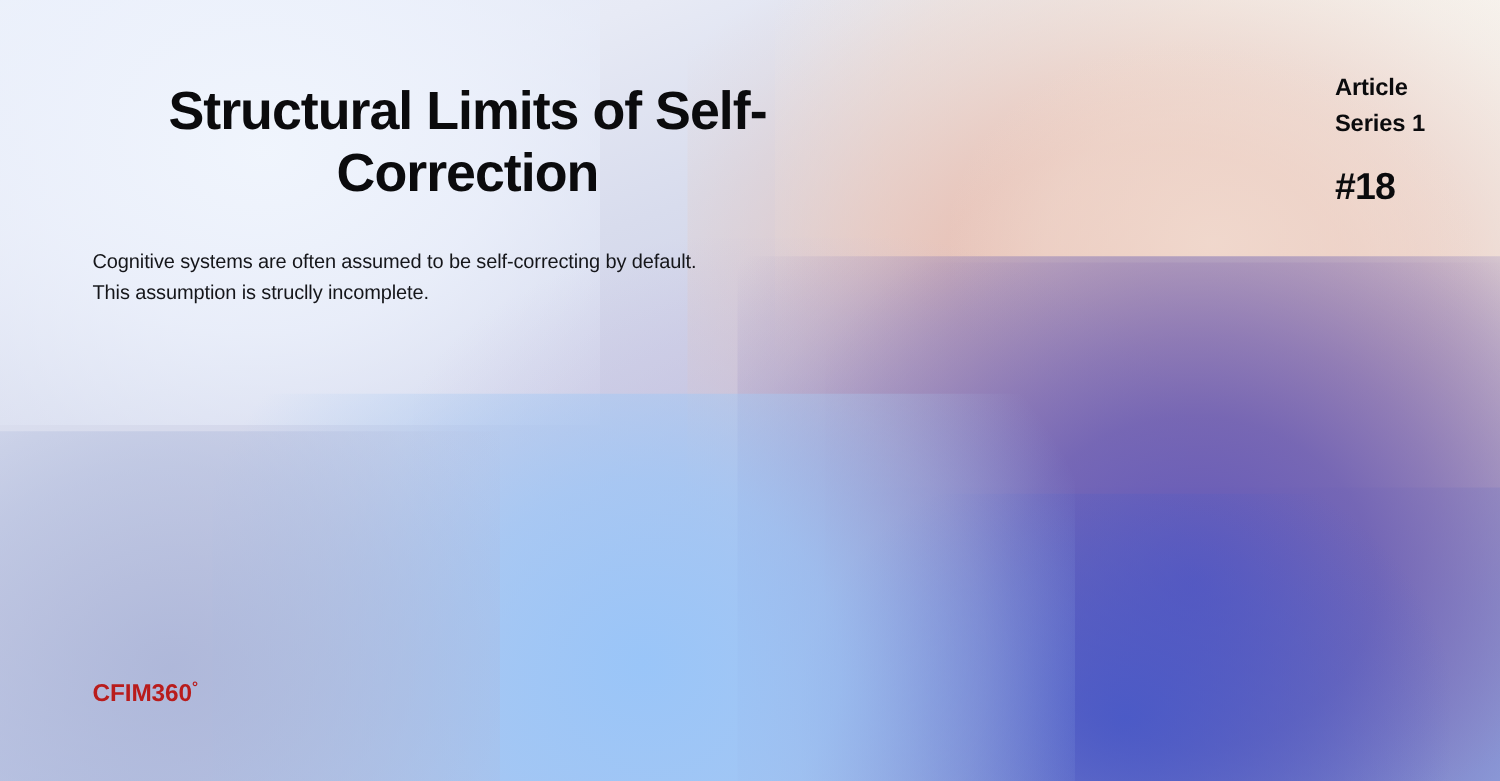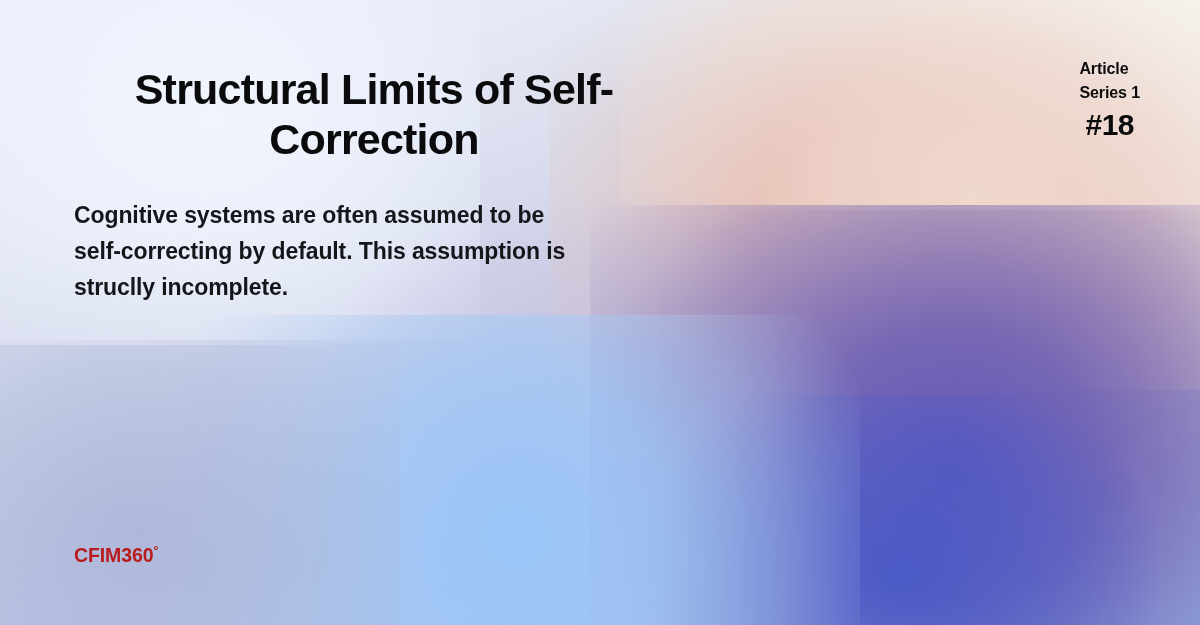--- a/index.html
+++ b/index.html
@@ -194,48 +194,48 @@
     color: #0b0b0d;
     text-align: center;
   }
 
   .subhead {
     position: absolute;
     left: 74px;
     top: 198px;
     width: 505px;
     margin: 0;
-    font-size: 23px;
+    font-size: 16px;
     line-height: 1.56;
-    font-weight: 700;
+    font-weight: 400;
     letter-spacing: -0.1px;
     color: #15161a;
   }
 
   .badge {
     position: absolute;
     top: 57px;
     right: 60px;
     text-align: left;
     color: #0b0b0d;
   }
   .badge-label {
-    font-size: 16px;
+    font-size: 19px;
     line-height: 1.5;
     font-weight: 700;
     letter-spacing: -0.1px;
     white-space: pre-line;
   }
   .badge-number {
-    margin-top: 5px;
+    margin-top: 21px;
     font-size: 30px;
     line-height: 1;
     font-weight: 800;
     letter-spacing: -0.6px;
-    text-align: center;
+    text-align: left;
   }
 
   .logo {
     position: absolute;
     left: 74px;
     bottom: 58px;
     font-size: 19.5px;
     font-weight: 700;
     letter-spacing: -0.1px;
     color: #b91c1c;

